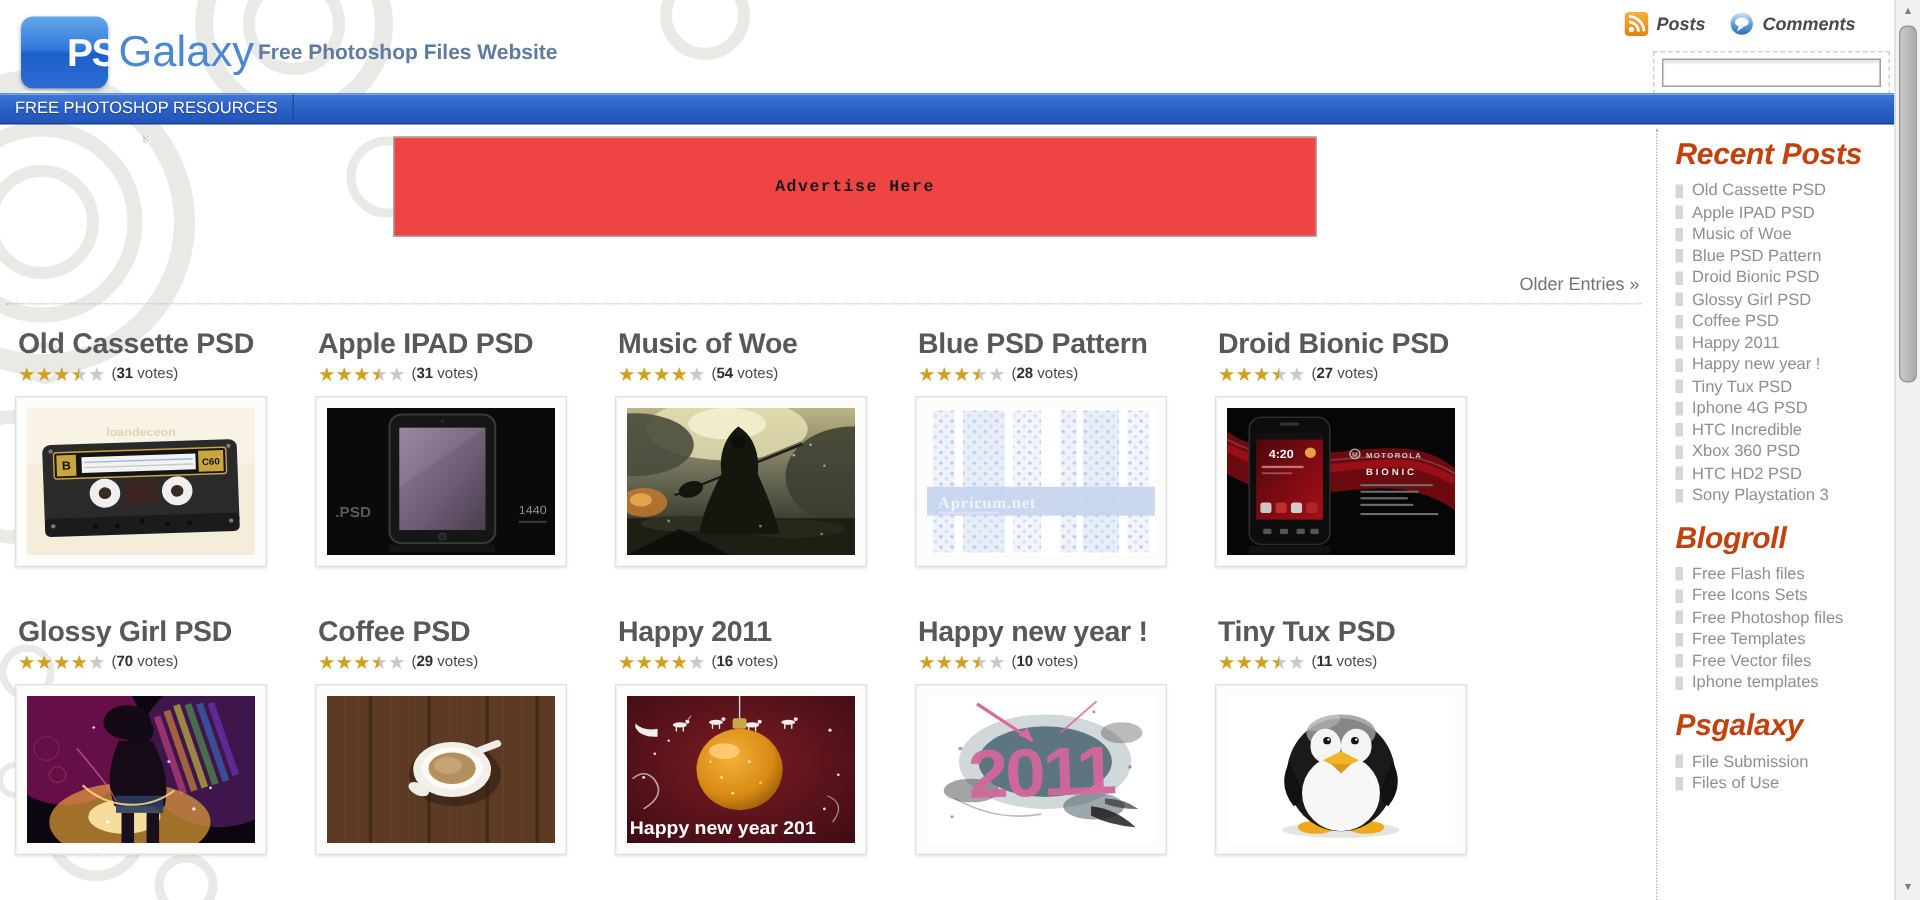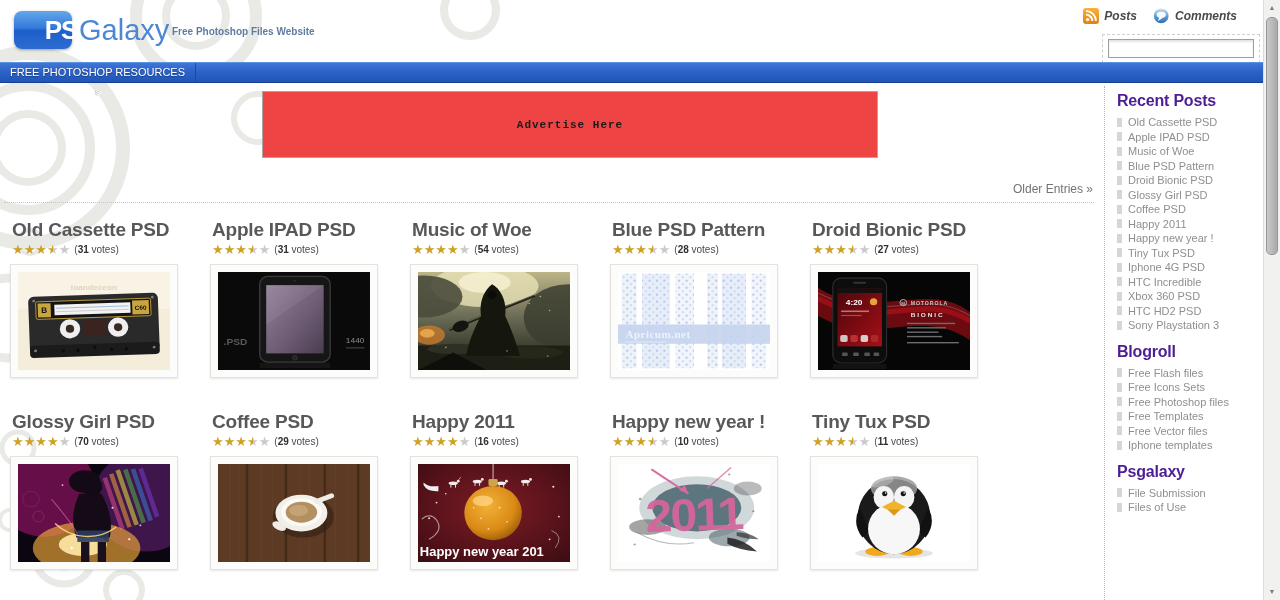--- a/index.html
+++ b/index.html
@@ -12,26 +12,26 @@
   
   .scrollbar { position:absolute; right:0; top:0; width:17px; height:600px; background:#f1f1ef; border-left:1px solid #dcdcda; z-index:6; }
   .sb-btn { position:absolute; left:0; width:16px; height:16px; font-size:7px; color:#7c7c7c; text-align:center; line-height:16px; background:#f1f1ef; cursor:default; }
   .sb-up { top:0; }
   .sb-down { bottom:0; }
   .sb-thumb { position:absolute; left:2px; top:17px; width:12px; height:238px; background:linear-gradient(90deg,#c9c9c9,#aaaaaa); border:1px solid #979797; border-radius:5px; }
 
   
   .header { position:absolute; left:0; top:0; width:1263px; height:62px; z-index:2; }
   .logo { position:absolute; left:14px; top:11px; display:flex; align-items:center; }
-  .logo-badge { width:58px; height:38px; border-radius:8px;
+  .logo-badge { width:58px; height:48px; border-radius:8px;
     background:linear-gradient(180deg,#63a7ea 0%,#3379da 45%,#1d5fca 52%,#2c6cd2 100%);
     color:#fff; font-weight:bold; font-size:26px; letter-spacing:-1px;
     display:flex; align-items:center; justify-content:center; box-shadow:0 1px 3px rgba(0,0,0,.35);padding-left:36px; }
   .logo-name { font-size:29px; color:#4c87d3; margin-left:7px; }
-  .tagline { position:absolute; left:172px; top:26px; font-size:10px; font-weight:bold; color:#5e7ca0; }
+  .tagline { position:absolute; left:172px; top:26px; font-size:14px; font-weight:bold; color:#5e7ca0; }
   .meta { position:absolute; right:26px; top:8px; display:flex; gap:16px; align-items:center;font-style:italic; }
   .meta-item { display:flex; gap:5px; align-items:center; font-size:12px; font-weight:bold; color:#4a4a4a; cursor:pointer; }
   .searchbox { position:absolute; left:1102px; top:34px; width:158px; height:29px; border:1px dashed #cfcfcd; display:flex; align-items:center; justify-content:center; background:#fff; }
   .searchbox input { width:146px; height:19px; border:1px solid #9f9f9f; box-shadow:inset 0 2px 2px #e4e4e4; outline:none; font-size:11px; padding:0 3px; }
 
   
   .navbar { position:absolute; left:0; top:62px; width:1263px; height:21px; z-index:3;
     background:linear-gradient(180deg,#4076d6 0%,#2b60c5 50%,#2155b8 100%);
     border-top:1px solid #5c90e0; border-bottom:1px solid #16408f; display:flex; }
   .nav-item { padding:0 10px; color:#fff; font-size:11px; line-height:19px; display:flex; align-items:center; gap:6px;
@@ -54,21 +54,21 @@
   .star { color:#c9c9c9; }
   .star.full { color:#cfa021; }
   .star.half { background:linear-gradient(90deg,#cfa021 50%,#c9c9c9 50%); -webkit-background-clip:text; background-clip:text; color:transparent; }
   .votes { font-size:10px; color:#4a4a4a; }
   .votes b { color:#2f2f2f; }
   .thumb { display:block; width:168px; height:114px; background:#fcfcfb; border:1px solid #e2e2df; box-shadow:0 1px 2px rgba(0,0,0,.10); padding:7px; cursor:pointer; }
   .thumb svg { width:100%; height:100%; display:block; }
 
   
   .sidebar { position:absolute; left:1104px; top:86px; width:158px; height:514px; border-left:1px dotted #b8b8b8; padding-left:12px; z-index:2; background:transparent; }
-  .sb-section h3 { font-size:16px; color:#4c1d95; margin:6px 0 5px; letter-spacing:-0.2px; }
+  .sb-section h3 { font-size:20px; color:#c2410c; margin:6px 0 5px; letter-spacing:-0.2px;font-style:italic; }
   .sb-section ul { list-style:none; margin:0 0 10px; }
   .sb-item { display:flex; align-items:center; gap:6px; height:14.5px; font-size:11px; color:#8f8f8f; cursor:pointer; white-space:nowrap; }
   .sb-bullet { width:5px; height:9px; background:#d6d6d4; flex:none; }
 </style>
 </head>
 <body>
 
 <div class="page">
 
   <svg class="bgdeco" width="1280" height="600">

